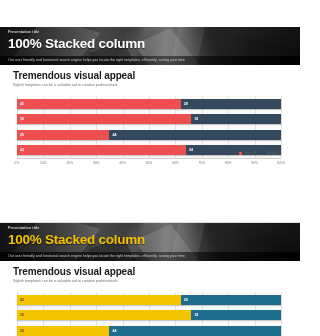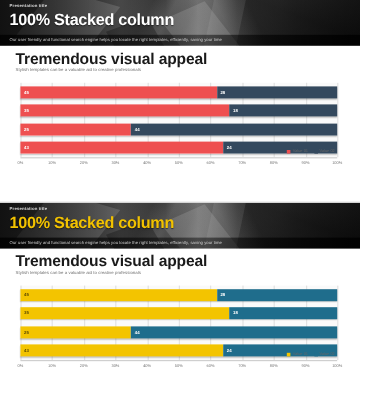--- a/index.html
+++ b/index.html
@@ -4,21 +4,21 @@
 <style>
   html,body{margin:0;padding:0;}
   body{
     width:300px;height:336px;overflow:hidden;
     background:#ffffff;
     font-family:"Liberation Sans",sans-serif;
     -webkit-font-smoothing:antialiased;
   }
   .slide{
     position:relative;width:300px;height:168px;overflow:hidden;
-    background:#ffffff;box-sizing:border-box;
+    background:#ffffff;box-sizing:border-box;margin-top:27px;
   }
   .slide + .slide{border-top:1px solid #dcdcdc;}
 
   
   .header{
     position:relative;width:300px;height:38px;overflow:hidden;
     background:#1b1b1b;
   }
   .hdr-tex{
     position:absolute;inset:0;
@@ -72,21 +72,21 @@
     display:flex;align-items:center;
   }
   .subbar span{
     font-size:3.5px;line-height:5px;color:#cfcfcf;padding-left:8px;
     white-space:nowrap;overflow:hidden;letter-spacing:.05px;
   }
 
   
   .body{position:relative;padding:6px 10px 0 13px;}
   .h2{
-    font-size:13px;line-height:9px;font-weight:bold;color:#1a1a1a;
+    font-size:10px;line-height:9px;font-weight:bold;color:#1a1a1a;
     letter-spacing:-.12px;
   }
   .h3{
     font-size:3.6px;line-height:6px;color:#6d6d6d;margin-top:2px;
     letter-spacing:.04px;
   }
 
   
   .chart{position:relative;margin-top:8px;height:62px;}
   .plot{

